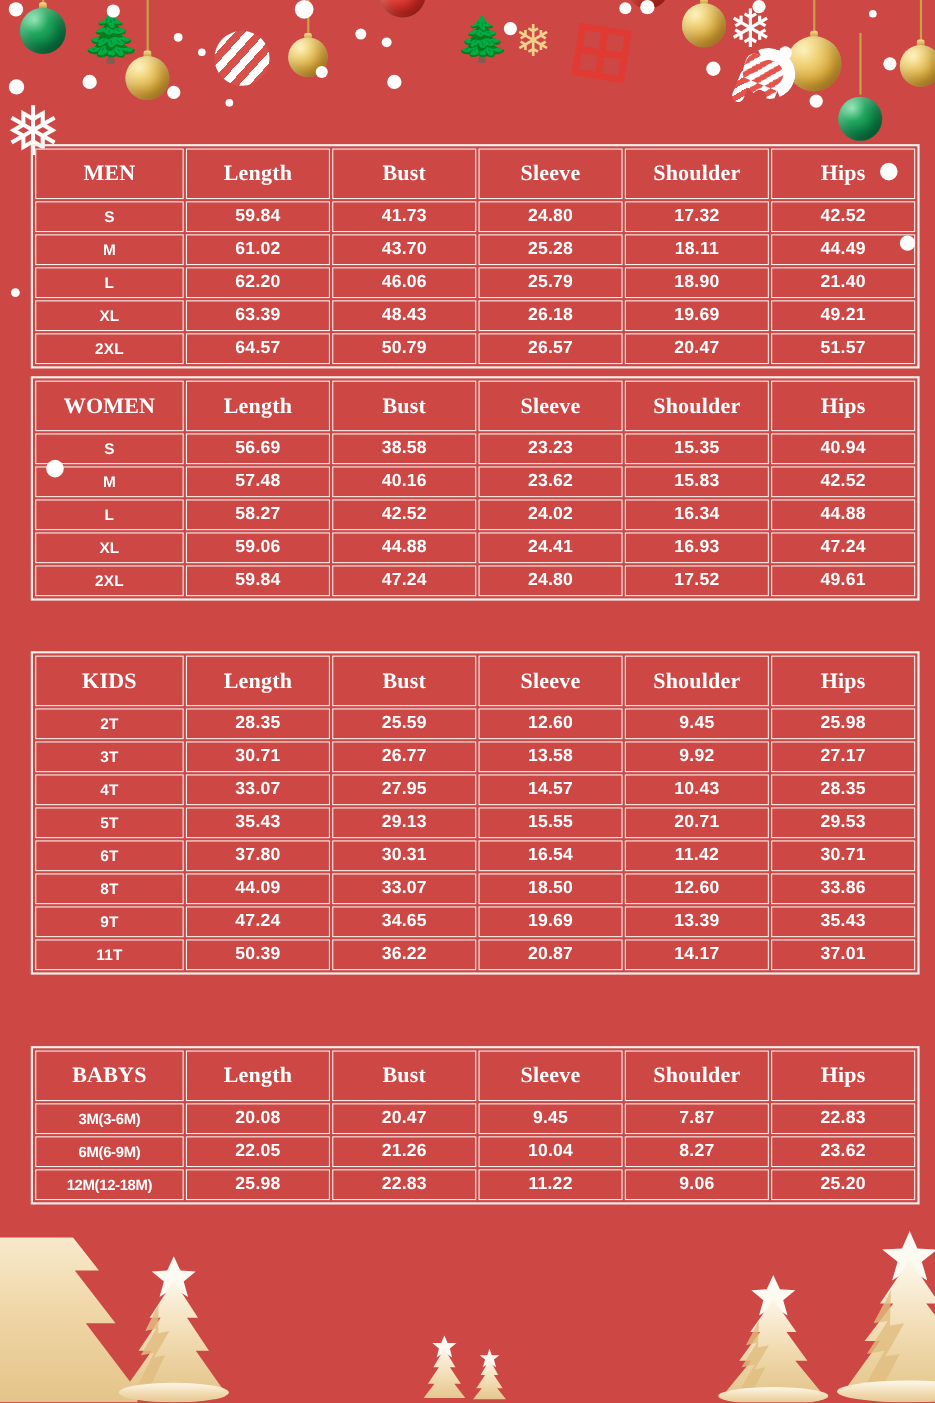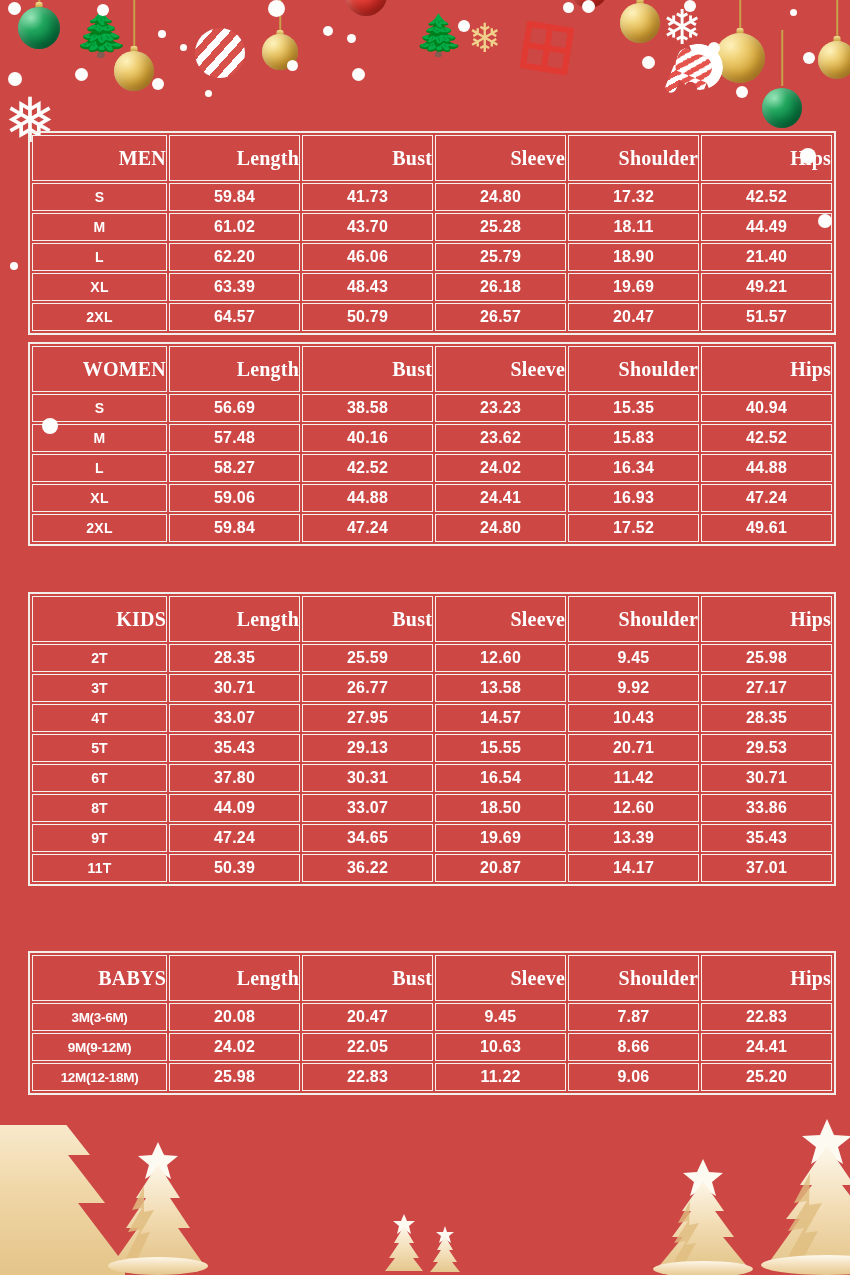--- a/index.html
+++ b/index.html
@@ -162,21 +162,20 @@
     font-weight: bold;
     vertical-align: middle;
     letter-spacing: .2px;
   }
 
   table.size-table thead th {
     height: 46px;
     font-size: 20px;
     font-family: "Liberation Serif", serif;
     font-weight: bold;
-    text-align: right;
   }
 
   table.size-table tbody td {
     height: 28px;
     font-size: 16px;
     font-family: "Liberation Sans", sans-serif;
   }
 
   table.size-table tbody td.size-label {
     font-size: 14px;
@@ -506,26 +505,26 @@
     <tbody>
       <tr>
           <td class="size-label compact">3M(3-6M)</td>
           <td>20.08</td>
           <td>20.47</td>
           <td>9.45</td>
           <td>7.87</td>
           <td>22.83</td>
         </tr>
       <tr>
-          <td class="size-label compact">9M(9-12M)</td>
-          <td>24.02</td>
+          <td class="size-label compact">6M(6-9M)</td>
           <td>22.05</td>
-          <td>10.63</td>
-          <td>8.66</td>
-          <td>24.41</td>
+          <td>21.26</td>
+          <td>10.04</td>
+          <td>8.27</td>
+          <td>23.62</td>
         </tr>
       <tr>
           <td class="size-label compact">12M(12-18M)</td>
           <td>25.98</td>
           <td>22.83</td>
           <td>11.22</td>
           <td>9.06</td>
           <td>25.20</td>
         </tr>
     </tbody>

